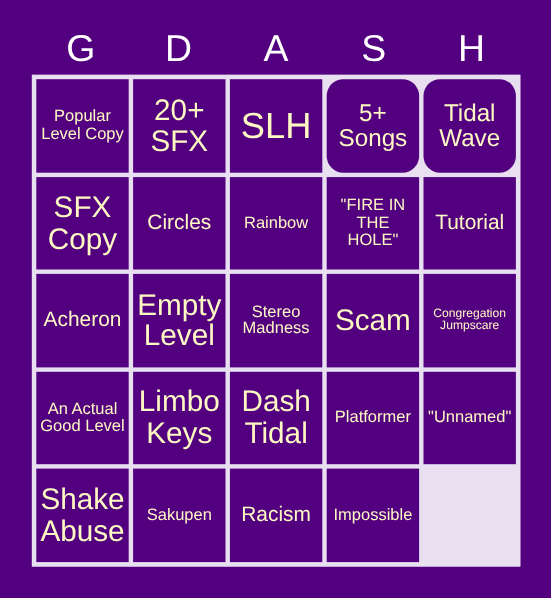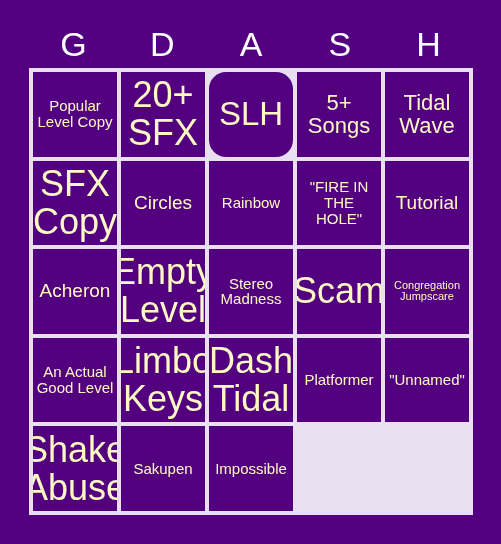--- a/index.html
+++ b/index.html
@@ -65,23 +65,23 @@
     text-align: center;
     line-height: 1.06;
     padding: 2px 3px;
     box-sizing: border-box;
     overflow: hidden;
     word-wrap: break-word;
   }
   .fs-xs  { font-size: 11px; }
   .fs-sm  { font-size: 15px; }
   .fs-md  { font-size: 19px; }
-  .fs-lg  { font-size: 22px; }
-  .fs-xl  { font-size: 36px; }
-  .fs-xxl { font-size: 33px; border-radius: 17px; }
+  .fs-lg  { font-size: 22px; border-radius: 15px; }
+  .fs-xl  { font-size: 27px; }
+  .fs-xxl { font-size: 33px; }
 </style>
 </head>
 <body>
 
 <div id="bingo-card">
 
   <div id="header-row">
       <div class="header-letter">G</div>
       <div class="header-letter">D</div>
       <div class="header-letter">A</div>
@@ -105,16 +105,17 @@
       <div class="bingo-cell fs-sm">Stereo Madness</div>
       <div class="bingo-cell fs-xl">Scam</div>
       <div class="bingo-cell fs-xs">Congregation Jumpscare</div>
       <div class="bingo-cell fs-sm">An Actual Good Level</div>
       <div class="bingo-cell fs-xl">Limbo Keys</div>
       <div class="bingo-cell fs-xl">Dash Tidal</div>
       <div class="bingo-cell fs-sm">Platformer</div>
       <div class="bingo-cell fs-sm">"Unnamed"</div>
       <div class="bingo-cell fs-xl">Shake Abuse</div>
       <div class="bingo-cell fs-sm">Sakupen</div>
+      <div class="bingo-cell fs-md">Racism</div>
       <div class="bingo-cell fs-sm">Impossible</div>
     </div>
 
 </div>
 
 </body></html>

